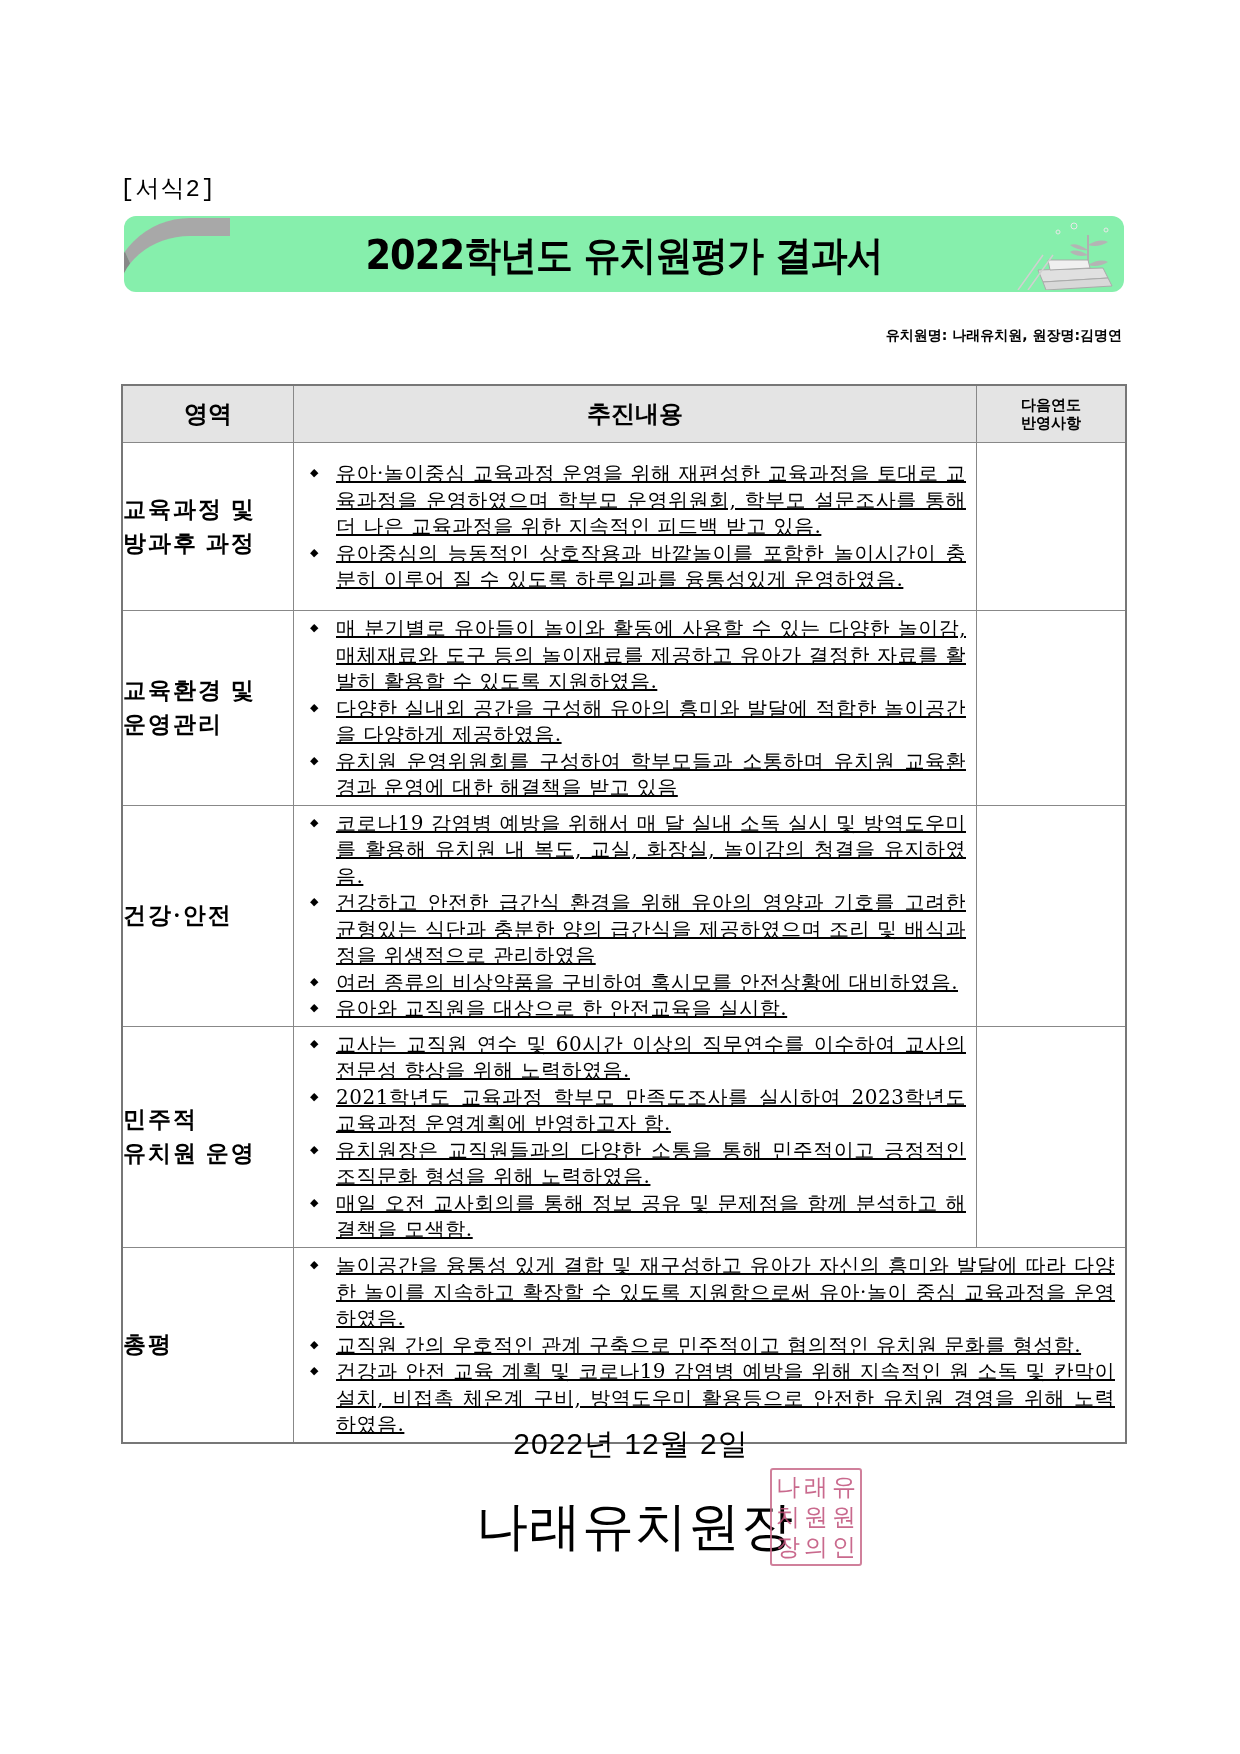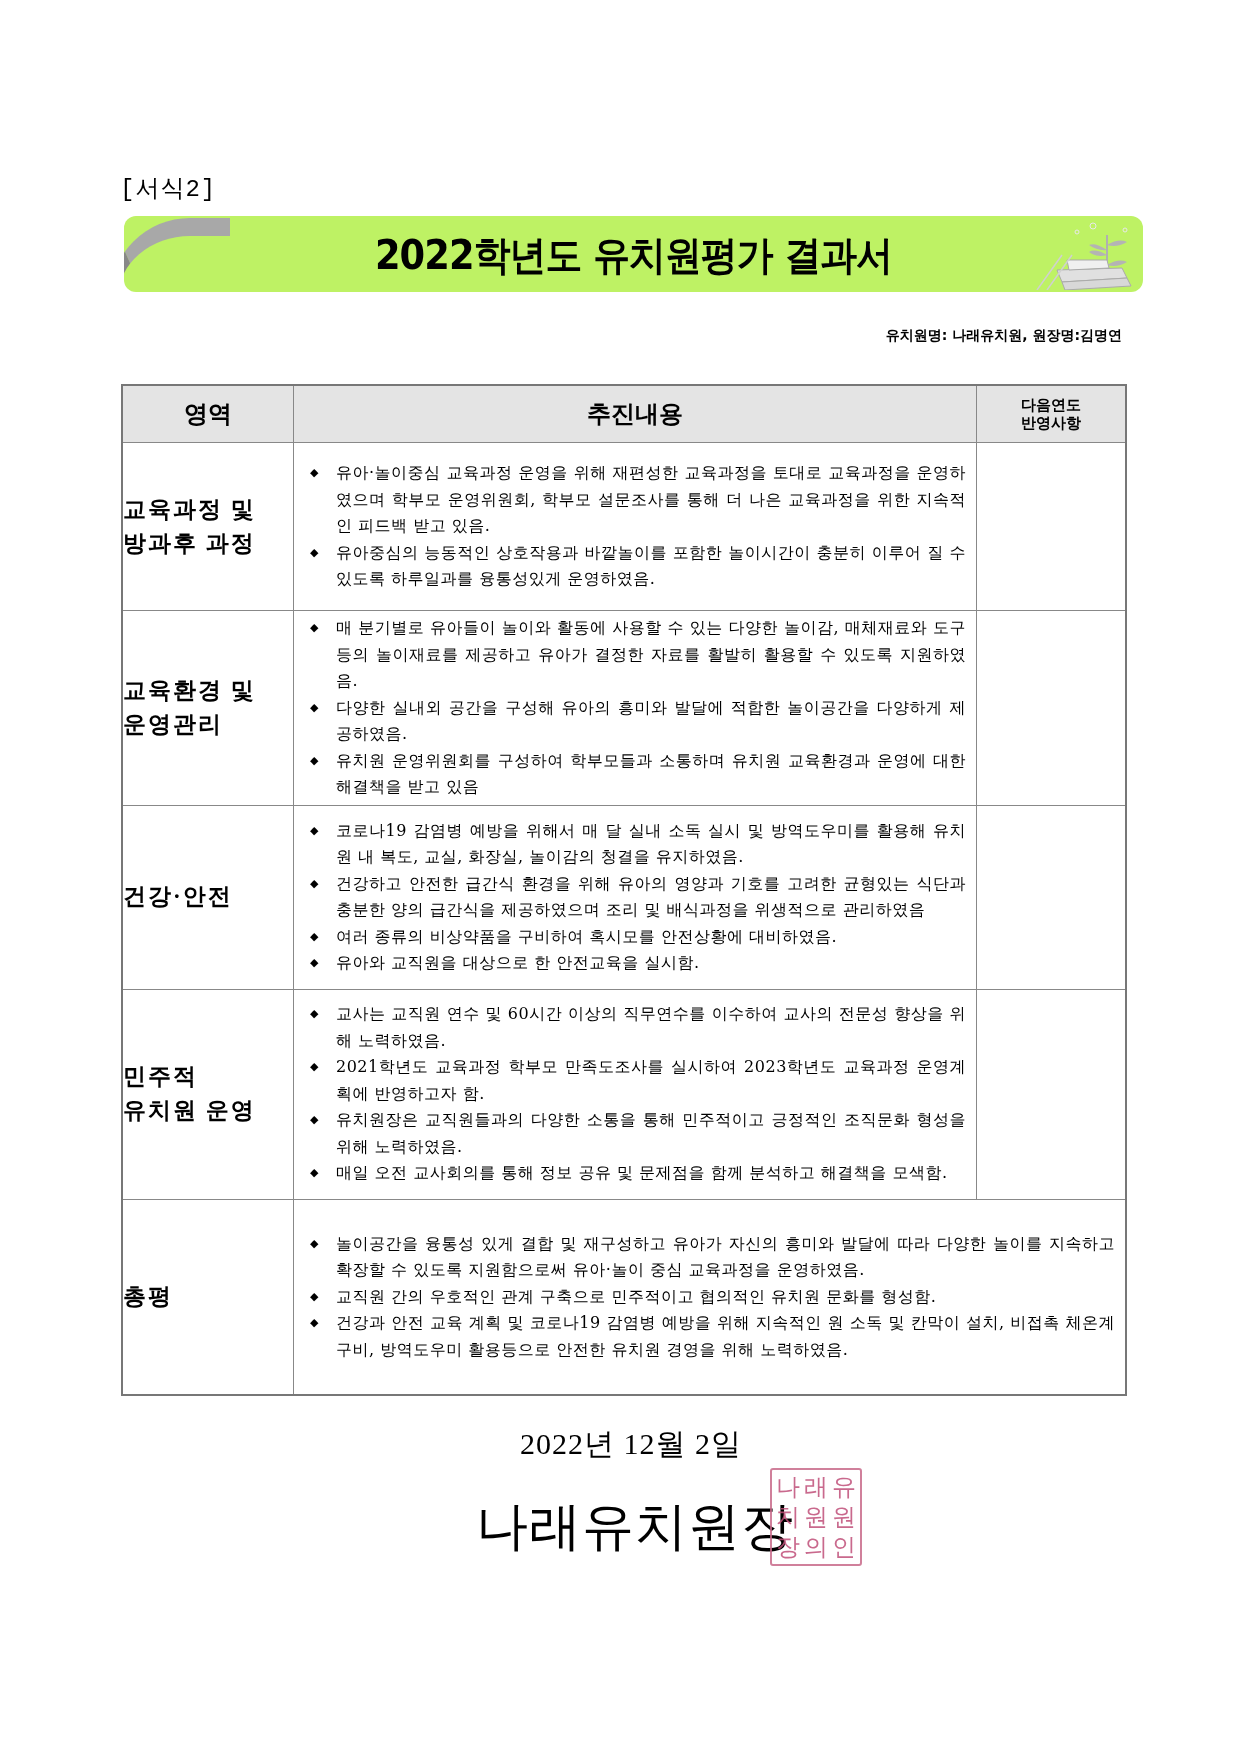--- a/index.html
+++ b/index.html
@@ -1,35 +1,35 @@
 <!DOCTYPE html>
 <html><head>
 <meta charset="utf-8">
 <style>
   html, body { margin: 0; padding: 0; background: #ffffff; }
   body { width: 1240px; height: 1754px; position: relative; overflow: hidden; color: #000; font-family: "DejaVu Serif", "Liberation Serif", serif; }
   .form-label { position: absolute; left: 120px; top: 172px; font-size: 24px; font-family: Liberation Mono, monospace; letter-spacing: 1px; }
-  .banner { position: absolute; left: 124px; top: 216px; width: 1000px; height: 76px; background: #bef264; border-radius: 12px; overflow: hidden; padding-left: 19px; }
+  .banner { position: absolute; left: 124px; top: 216px; width: 1000px; height: 76px; background: #86efac; border-radius: 12px; overflow: hidden; }
   .banner-swoosh { position: absolute; left: -14px; top: 2px; width: 120px; height: 80px; border-top: 18px solid #a8a8a8; border-left: 8px solid #888; border-radius: 120px 0 0 0; box-sizing: border-box; }
   .banner-title { position: absolute; left: 0; right: 0; top: 12px; text-align: center; font-family: "DejaVu Sans", sans-serif; font-weight: bold; font-size: 40px; letter-spacing: -1px; color: #000; transform: scaleX(0.92); }
   .banner-deco { position: absolute; right: 6px; top: 4px; width: 110px; height: 70px; }
   .org-line { position: absolute; right: 118px; top: 327px; font-family: "DejaVu Sans", sans-serif; font-weight: bold; font-size: 14px; }
   table.eval { position: absolute; left: 121px; top: 384px; width: 1006px; border-collapse: collapse; table-layout: fixed; border: 2px solid #777; }
   table.eval td, table.eval th { border: 1px solid #888; vertical-align: middle; padding: 0; }
   table.eval th { background: #e4e4e4; font-family: "DejaVu Sans", sans-serif; font-weight: bold; height: 56px; }
   th.h-area { width: 170px; font-size: 24px; }
   th.h-content { font-size: 24px; }
   th.h-next { width: 148px; font-size: 15px; line-height: 18px; }
   td.area { font-family: Liberation Serif, serif; font-weight: bold; font-size: 23px; line-height: 34px; letter-spacing: 2px; }
   td.content { padding: 4px 10px 4px 12px !important; }
   td.next { }
-  ul.items { list-style: none; margin: 0; padding: 0; font-size: 16px; line-height: 26.5px; font-family: "DejaVu Serif", serif; }
+  ul.items { list-style: none; margin: 0; padding: 0; font-size: 20px; line-height: 26.5px; font-family: "DejaVu Serif", serif; text-decoration: underline; }
   ul.items li { position: relative; padding-left: 30px; text-align: justify; letter-spacing: 0.5px; }
   ul.items li::before { content: "\25C6"; position: absolute; left: 4px; top: 0; font-size: 11px; }
-  .date { position: absolute; left: 0; right: 0; top: 1424px; text-align: center; font-size: 30px; font-family: Liberation Serif, serif; letter-spacing: 1px; padding-left: 22px; }
+  .date { position: absolute; left: 0; right: 0; top: 1424px; text-align: center; font-size: 30px; font-family: Liberation Sans, sans-serif; letter-spacing: 1px; padding-left: 22px; }
   .signer { position: absolute; left: 476px; top: 1492px; font-size: 52px; font-family: "DejaVu Sans", sans-serif; font-weight: normal; letter-spacing: 1px; }
   .seal { position: absolute; left: 770px; top: 1468px; width: 92px; height: 98px; border: 2px solid #c86a8a; border-radius: 3px; color: #c0507a; display: grid; grid-template-columns: repeat(3, 1fr); grid-template-rows: repeat(3, 1fr); font-family: "DejaVu Sans", sans-serif; font-size: 24px; line-height: 1; text-align: center; align-items: center; box-sizing: border-box; padding: 2px; opacity: 0.85; }
   .seal span { display: block; }
 </style>
 </head>
 <body>
 
 <div class="form-label">[서식2]</div>
 
 <div class="banner">

